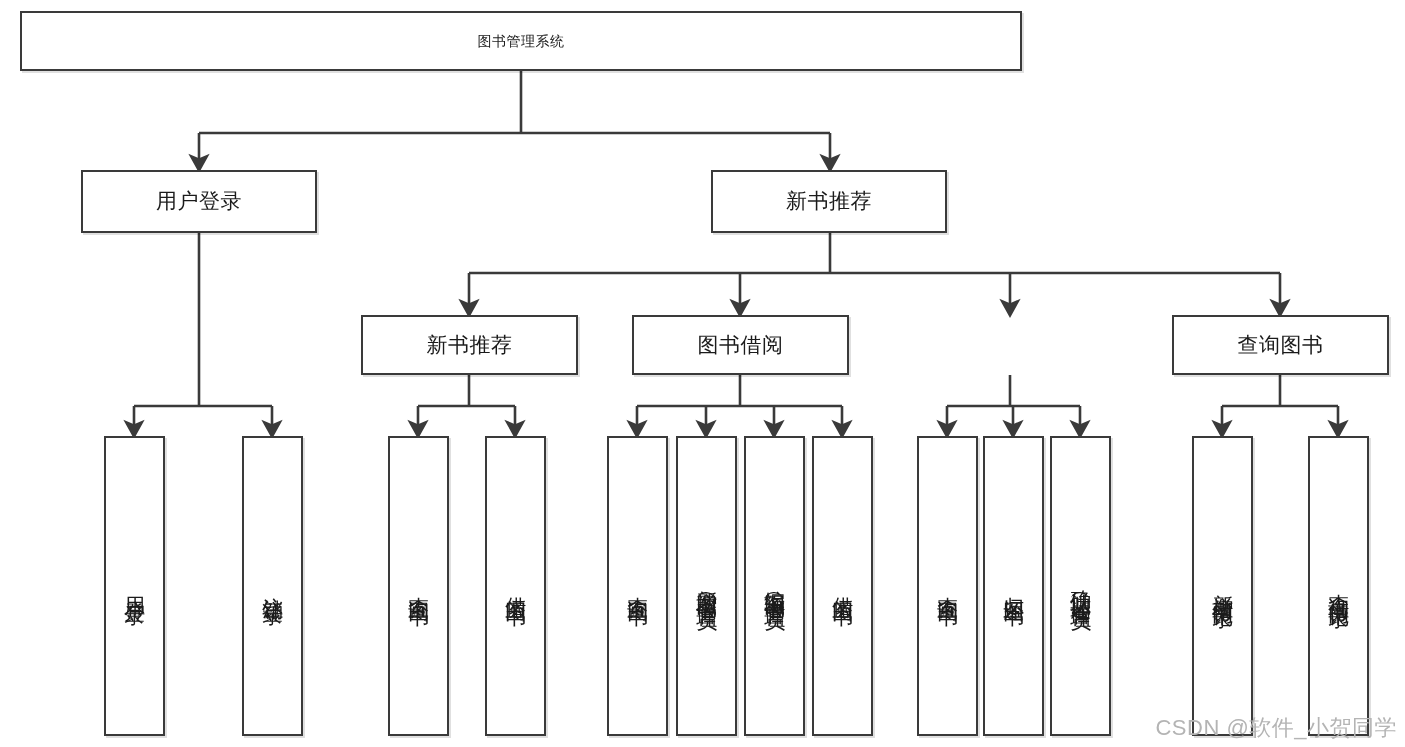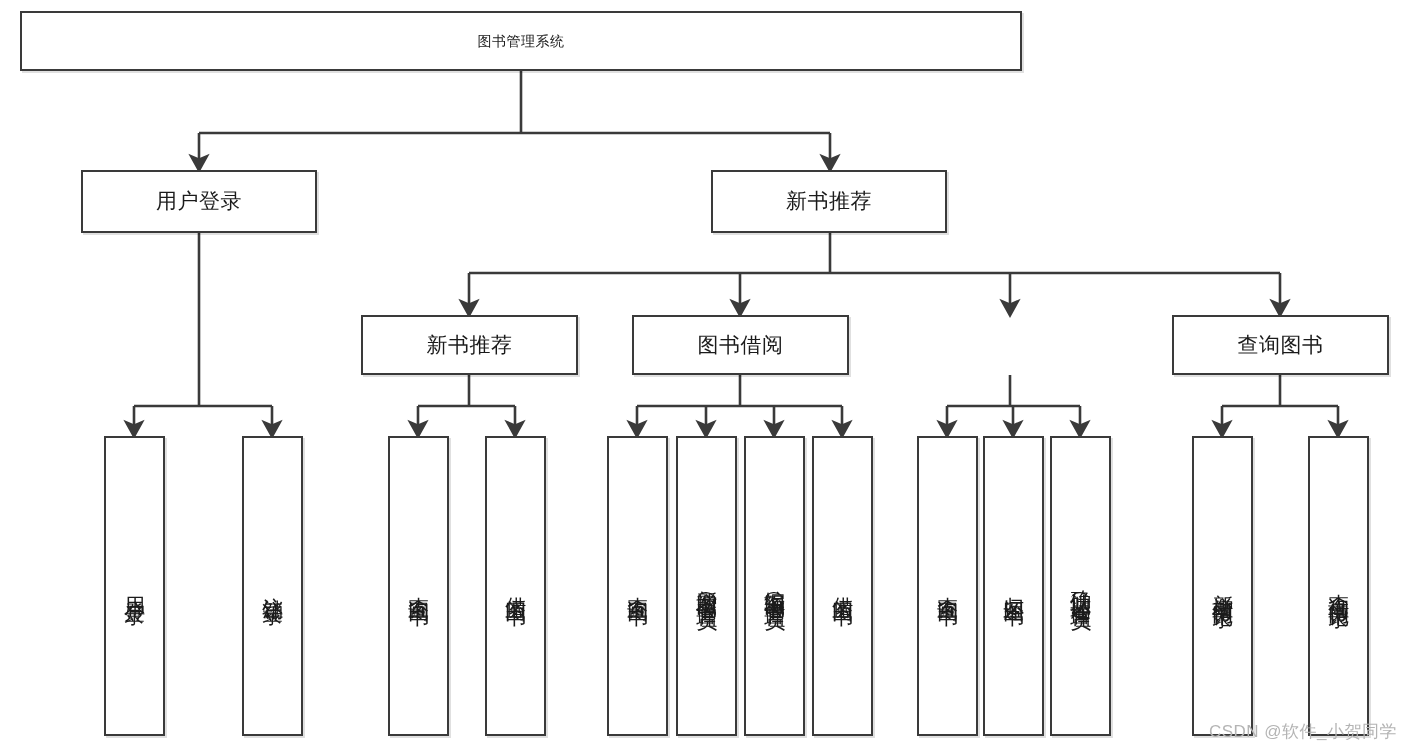--- a/index.html
+++ b/index.html
@@ -59,21 +59,21 @@
     font-size: 21px;
     line-height: 1.45;
     letter-spacing: 3px;
     white-space: nowrap;
     max-height: 100%;
   }
   #watermark {
     position: absolute;
     right: 8px;
     bottom: 4px;
-    font-size: 17px;
+    font-size: 22px;
     color: #b4b4b4;
     white-space: nowrap;
     letter-spacing: 0.5px;
   }
 </style>
 </head>
 <body>
 
 <div id="diagram-root">
 

